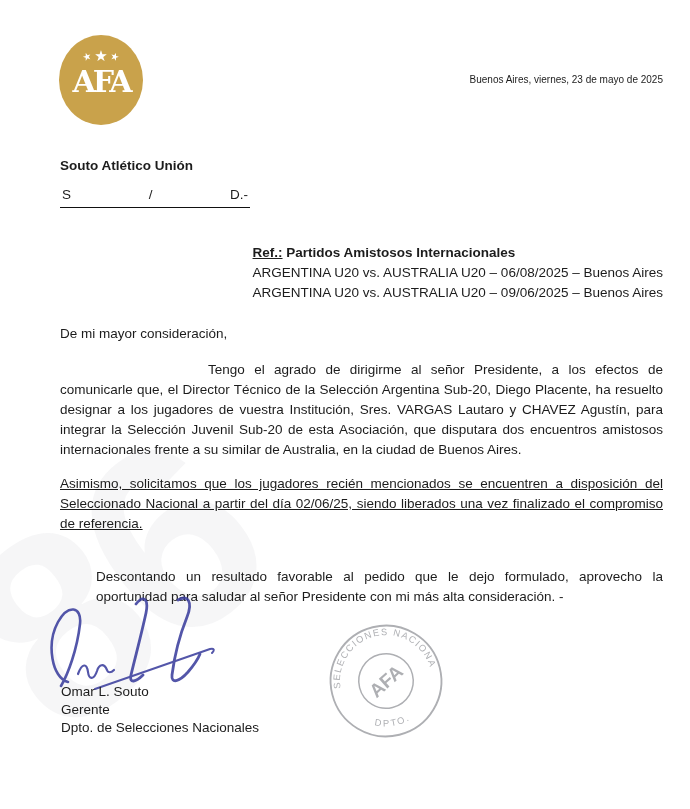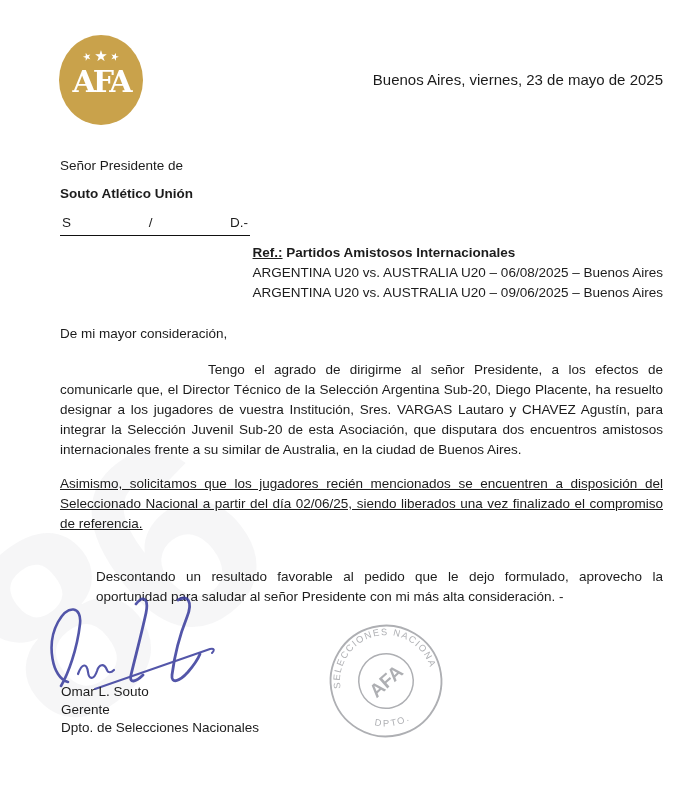--- a/index.html
+++ b/index.html
@@ -64,21 +64,21 @@
     color: #ffffff;
     letter-spacing: -3px;
     margin-top: 2px;
   }
 
   
   .date-line {
     position: absolute;
     top: 70px;
     right: 27px;
-    font-size: 15px;
+    font-size: 10px;
     text-align: right;
   }
 
   
   .recipient { position: absolute; left: 60px; top: 156px; }
   .recipient .r-line1 { margin-bottom: 8px; }
   .recipient .r-club { font-weight: bold; margin-bottom: 9px; }
   .recipient .r-sd {
     display: inline-flex;
     width: 190px;
@@ -152,21 +152,20 @@
       <span class="star left">★</span>
       <span class="star mid">★</span>
       <span class="star right">★</span>
     </div>
     <div class="letters">AFA</div>
   </div>
 
   <div class="date-line">Buenos Aires, viernes, 23 de mayo de 2025</div>
 
   <div class="recipient">
-    <div class="r-line1">Señor Presidente de</div>
     <div class="r-club">Souto Atlético Unión</div>
     <div class="r-sd">
       <span>S</span>
       <span>/</span>
       <span>D.-</span>
     </div>
   </div>
 
   <div class="reference">
     <div class="ref-head">

